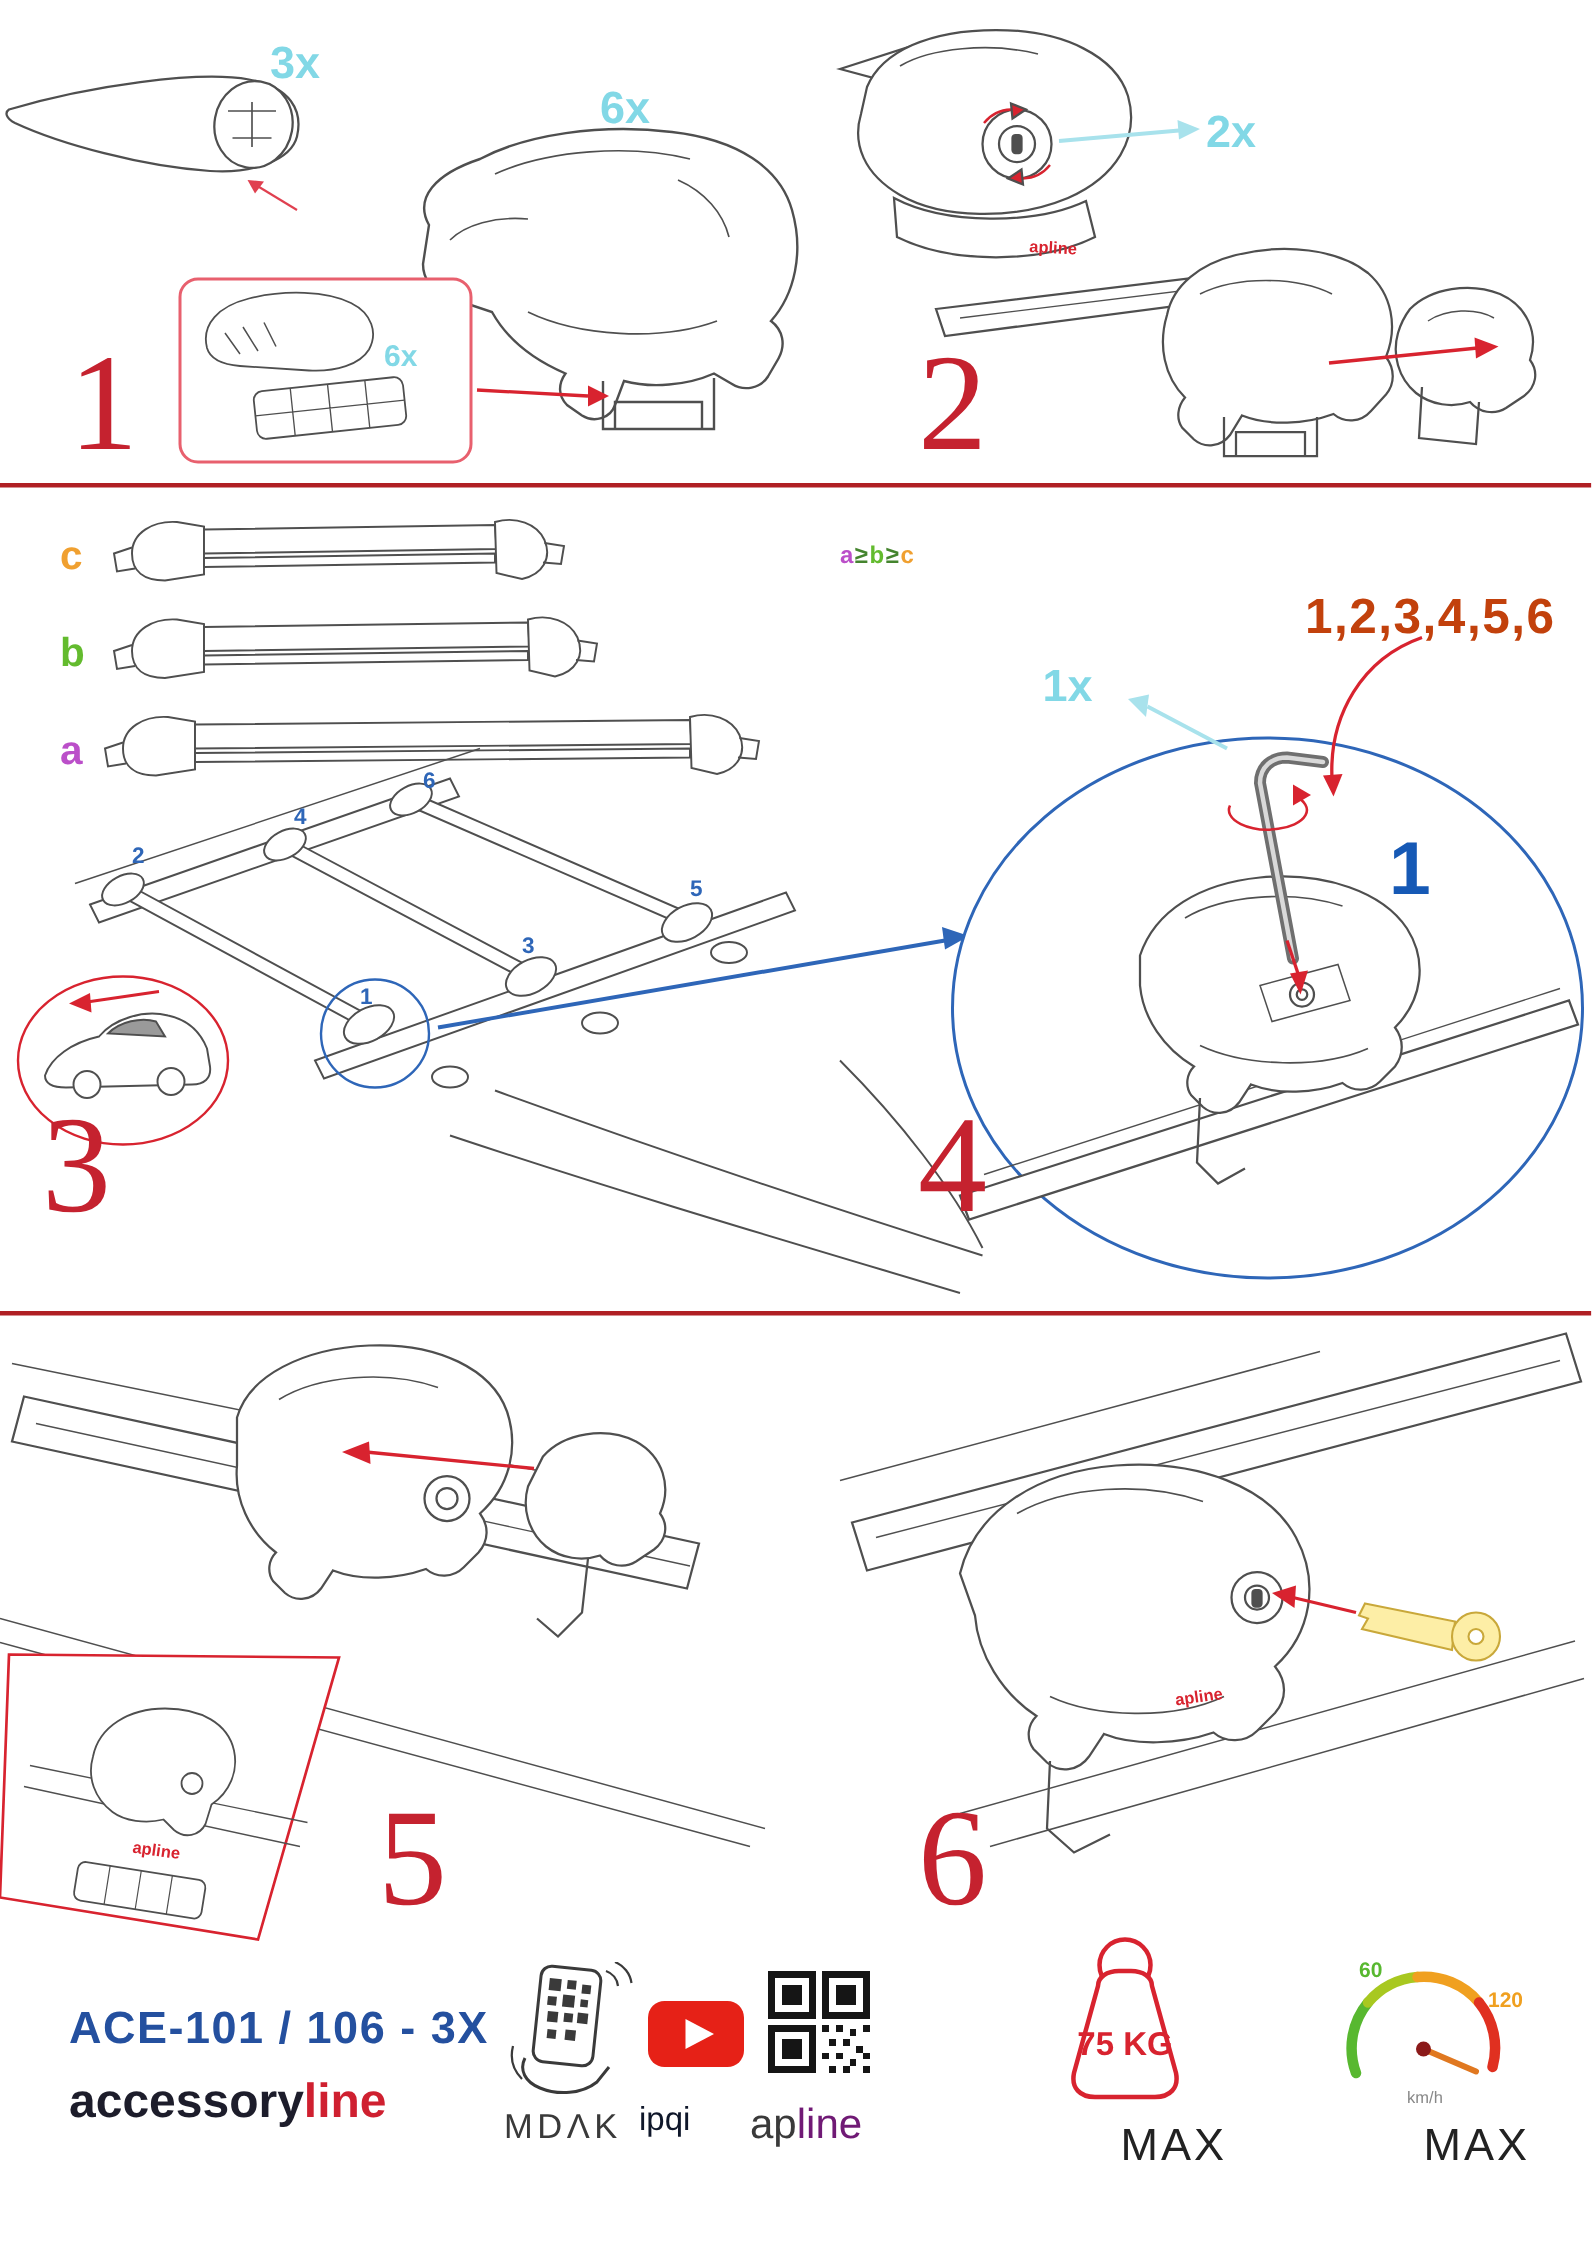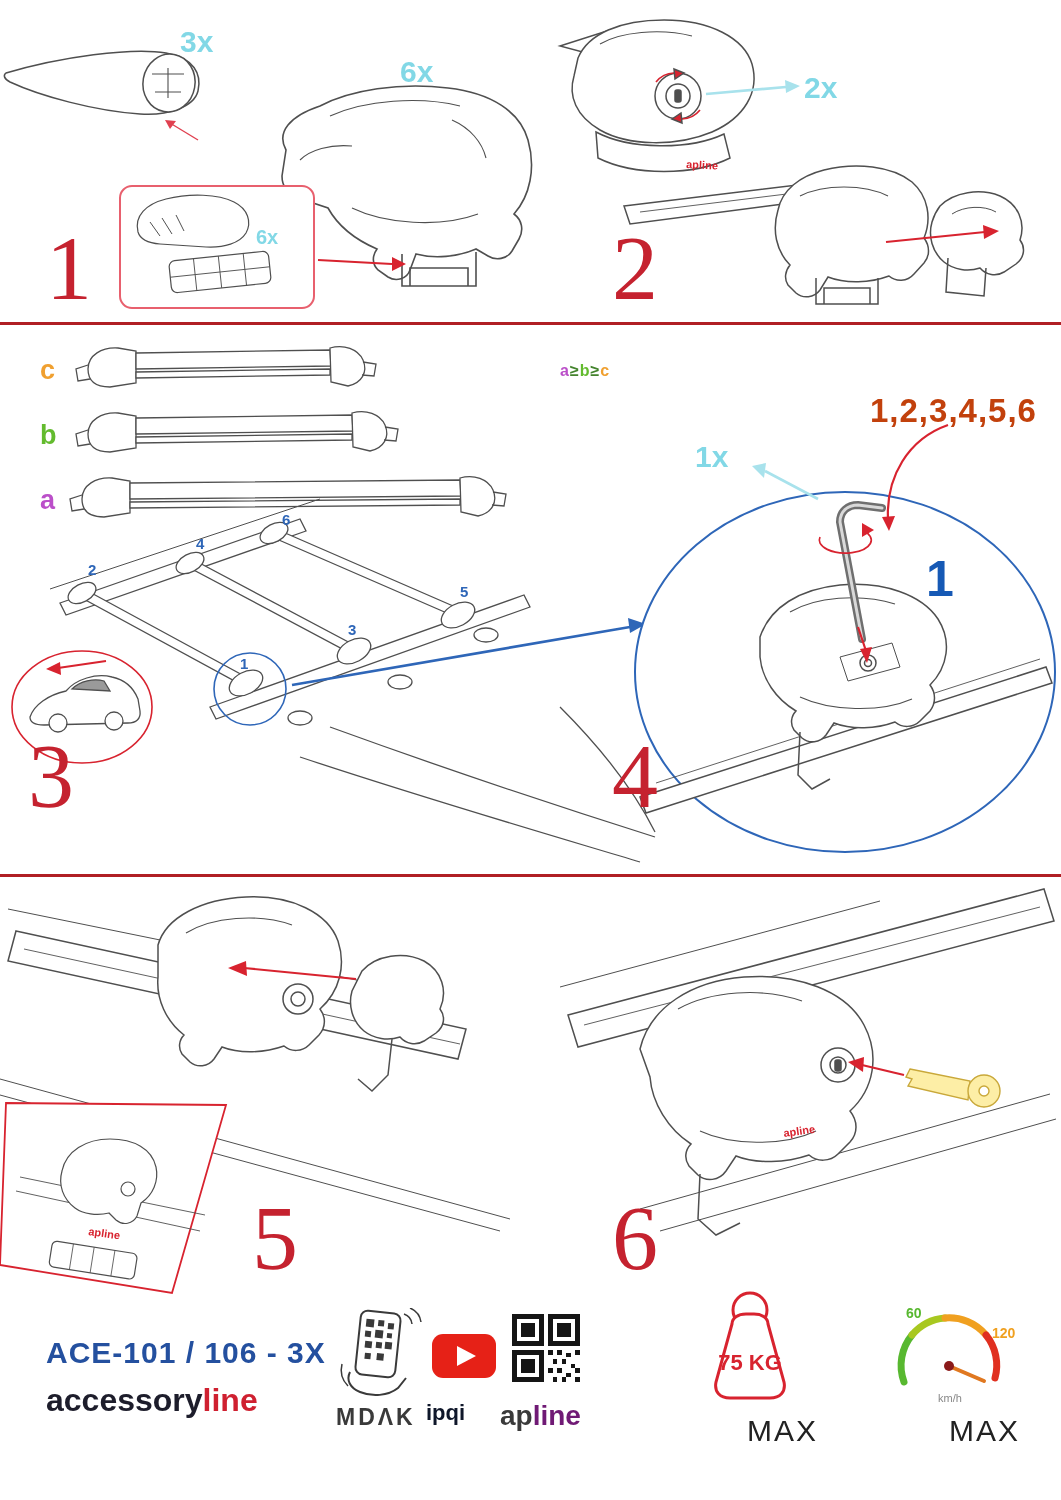--- a/index.html
+++ b/index.html
@@ -16,21 +16,21 @@
   .sizelabel{font-family:"Liberation Sans",sans-serif;font-weight:700;font-size:27px}
   .brandtiny{font-family:"Liberation Sans",sans-serif;font-weight:700;font-size:11px;fill:#d8232f}
   .formula{position:absolute;left:560px;top:362px;font-size:16px;font-weight:700;letter-spacing:1px}
   .col-a{color:#bb4fc9}.col-b{color:#63bb2e}.col-c{color:#f0a030}.col-ge{color:#44842e}
   .seq{position:absolute;left:870px;top:392px;font-size:33px;font-weight:700;color:#c2410c;letter-spacing:1px}
   .bignum-blue{position:absolute;left:926px;top:550px;font-size:50px;font-weight:700;color:#1659b5}
   .prodcode{position:absolute;left:46px;top:1336px;font-size:30px;font-weight:700;
             color:#24509f;letter-spacing:1px}
   .brandline{position:absolute;left:46px;top:1382px;font-size:32px;font-weight:700;color:#1d1d2b}
   .brandline .part{color:#cf2030}
-  .logotext{position:absolute;font-weight:700;color:#3a3a3a}
+  .logotext{position:absolute;font-weight:400;color:#3a3a3a}
   .mdak-text{left:336px;top:1404px;font-size:23px;letter-spacing:3px}
   .ipqi-text{left:426px;top:1400px;font-size:22px;color:#0f172a}
   .apline-text{left:500px;top:1400px;font-size:28px}
   .apline-text .line{color:#701a75}
   .maxlabel{position:absolute;font-size:30px;font-weight:400;color:#222;letter-spacing:2px;
             width:136px;text-align:right}
   .gauge-num{font-family:"Liberation Sans",sans-serif;font-weight:700;font-size:14px}
   .gauge-unit{font-family:"Liberation Sans",sans-serif;font-size:11px;fill:#888}
   .weight-val{font-family:"Liberation Sans",sans-serif;font-weight:700;font-size:22px;fill:#d8232f}
 </style>

